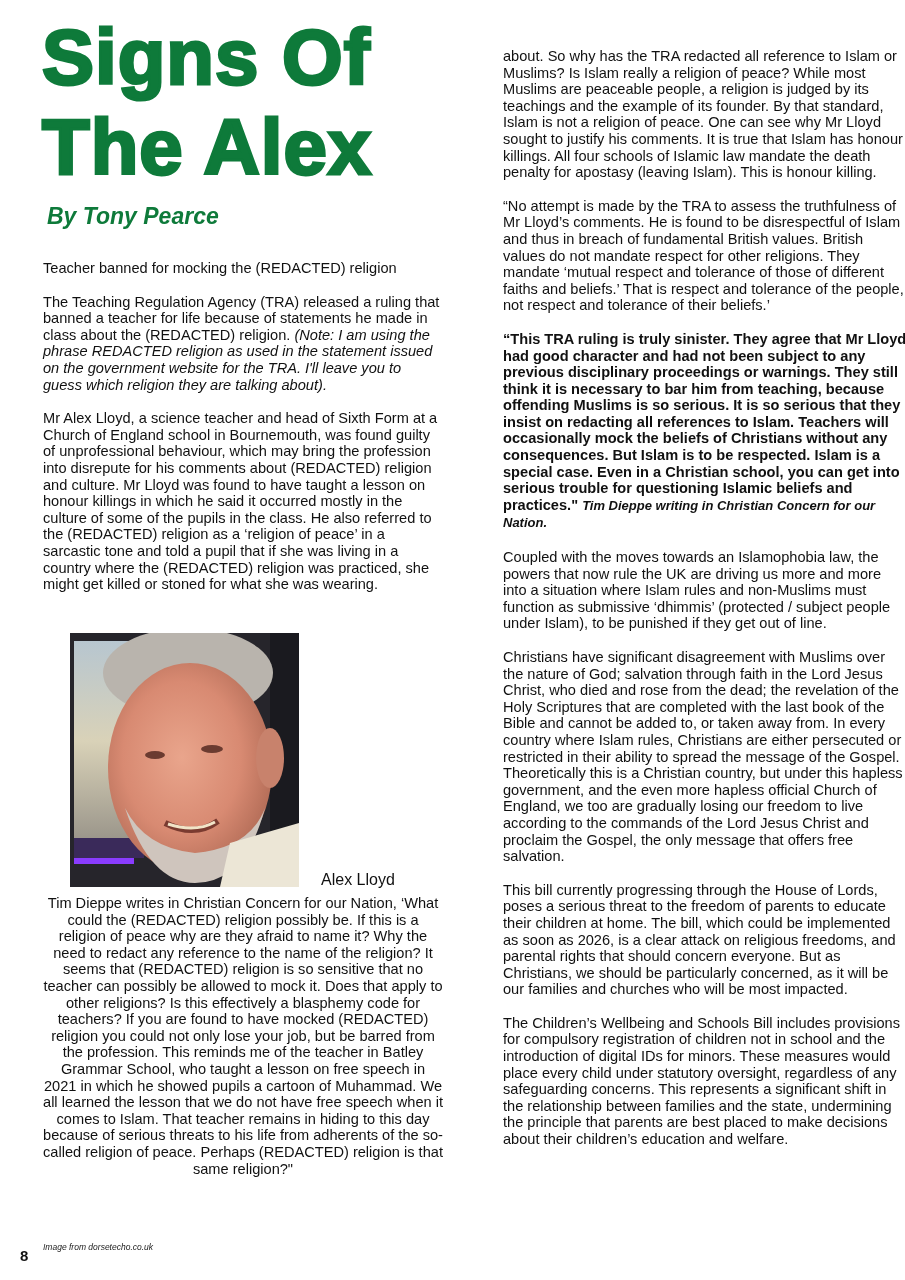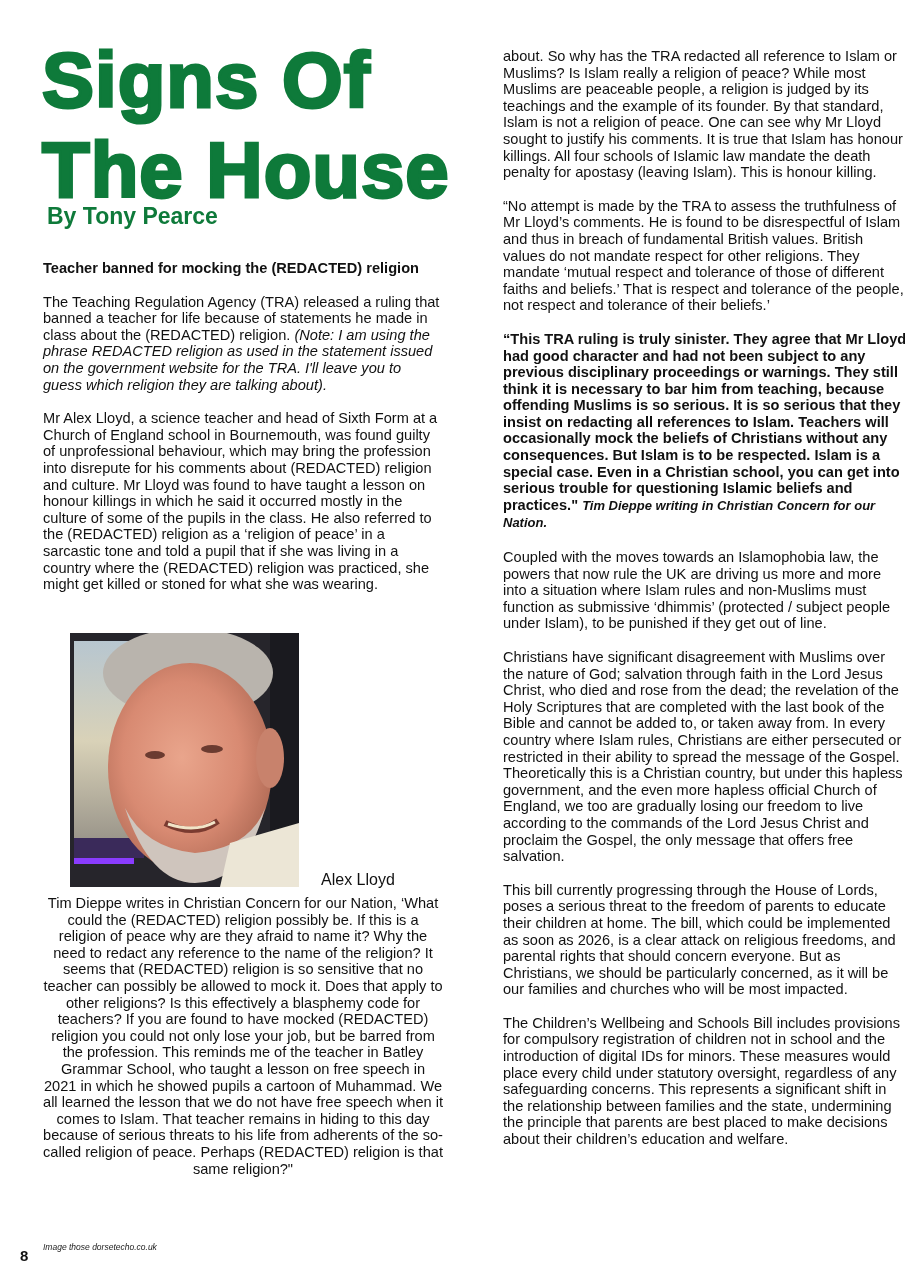--- a/index.html
+++ b/index.html
@@ -11,49 +11,50 @@
       width: 905px;
       height: 1280px;
       position: relative;
       overflow: hidden;
       font-family: "Liberation Sans", sans-serif;
       color: #111111;
     }
     .title {
       position: absolute;
       left: 42px;
-      top: 35px;
+      top: 12px;
       margin: 0;
       font-family: "Liberation Sans", sans-serif;
       font-weight: 900;
       font-size: 78px;
       line-height: 90px;
       color: #0e7a3a;
       letter-spacing: 1px;
       -webkit-text-stroke: 3px #0e7a3a;
     }
     .byline {
       position: absolute;
       left: 47px;
       top: 203px;
       margin: 0;
       font-weight: bold;
       font-size: 23px;
       color: #0e7a3a;
+      font-style: italic;
     }
     .col {
       position: absolute;
       font-size: 14.6px;
       line-height: 16.6px;
     }
     .col-left { left: 43px; width: 400px; }
     .col-right { left: 462px; width: 405px; margin-left: 41px; }
     .col p { margin: 0; }
     .heading {
-      font-weight: bold;
+      font-weight: normal;
       font-size: 14.6px;
     }
     .italic { font-style: italic; }
     .small-italic { font-style: italic; font-size: 13px; }
     .photo {
       position: absolute;
       left: 70px;
       top: 633px;
       width: 229px;
       height: 254px;
@@ -82,21 +83,21 @@
       font-style: italic;
       font-size: 8.5px;
       color: #222;
     }
   </style>
 </head>
 <body>
 
 <h1 class="title">
   <span>Signs Of</span><br>
-  <span>The House</span>
+  <span>The Alex</span>
 </h1>
 
 <h2 class="byline">By Tony Pearce</h2>
 
 <div class="col col-left" style="top:260px;">
   <p class="heading">Teacher banned for mocking the (REDACTED) religion</p>
   <p style="margin-top:17px;">
     <span>The Teaching Regulation Agency (TRA) released a ruling that banned a teacher for life because of statements he made in class about the (REDACTED) religion. </span><span class="italic">(Note: I am using the phrase REDACTED religion as used in the statement issued on the government website for the TRA. I'll leave you to guess which religion they are talking about).</span>
   </p>
   <p style="margin-top:17px;">Mr Alex Lloyd, a science teacher and head of Sixth Form at a Church of England school in Bournemouth, was found guilty of unprofessional behaviour, which may bring the profession into disrepute for his comments about (REDACTED) religion and culture. Mr Lloyd was found to have taught a lesson on honour killings in which he said it occurred mostly in the culture of some of the pupils in the class. He also referred to the (REDACTED) religion as a ‘religion of peace’ in a sarcastic tone and told a pupil that if she was living in a country where the (REDACTED) religion was practiced, she might get killed or stoned for what she was wearing.</p>
@@ -144,13 +145,13 @@
   <p style="margin-top:17px;font-weight:bold;">
     <span>“This TRA ruling is truly sinister. They agree that Mr Lloyd had good character and had not been subject to any previous disciplinary proceedings or warnings. They still think it is necessary to bar him from teaching, because offending Muslims is so serious. It is so serious that they insist on redacting all references to Islam. Teachers will occasionally mock the beliefs of Christians without any consequences. But Islam is to be respected. Islam is a special case. Even in a Christian school, you can get into serious trouble for questioning Islamic beliefs and practices." </span><span class="small-italic">Tim Dieppe writing in Christian Concern for our Nation.</span>
   </p>
   <p style="margin-top:17px;">Coupled with the moves towards an Islamophobia law, the powers that now rule the UK are driving us more and more into a situation where Islam rules and non-Muslims must function as submissive ‘dhimmis’ (protected / subject people under Islam), to be punished if they get out of line.</p>
   <p style="margin-top:17px;">Christians have significant disagreement with Muslims over the nature of God; salvation through faith in the Lord Jesus Christ, who died and rose from the dead; the revelation of the Holy Scriptures that are completed with the last book of the Bible and cannot be added to, or taken away from. In every country where Islam rules, Christians are either persecuted or restricted in their ability to spread the message of the Gospel. Theoretically this is a Christian country, but under this hapless government, and the even more hapless official Church of England, we too are gradually losing our freedom to live according to the commands of the Lord Jesus Christ and proclaim the Gospel, the only message that offers free salvation.</p>
   <p style="margin-top:17px;">This bill currently progressing through the House of Lords, poses a serious threat to the freedom of parents to educate their children at home. The bill, which could be implemented as soon as 2026, is a clear attack on religious freedoms, and parental rights that should concern everyone. But as Christians, we should be particularly concerned, as it will be our families and churches who will be most impacted.</p>
   <p style="margin-top:17px;">The Children’s Wellbeing and Schools Bill includes provisions for compulsory registration of children not in school and the introduction of digital IDs for minors. These measures would place every child under statutory oversight, regardless of any safeguarding concerns. This represents a significant shift in the relationship between families and the state, undermining the principle that parents are best placed to make decisions about their children’s education and welfare.</p>
 </div>
 
 <div class="page-number">8</div>
-<div class="credit">Image those dorsetecho.co.uk</div>
+<div class="credit">Image from dorsetecho.co.uk</div>
 
 </body></html>

